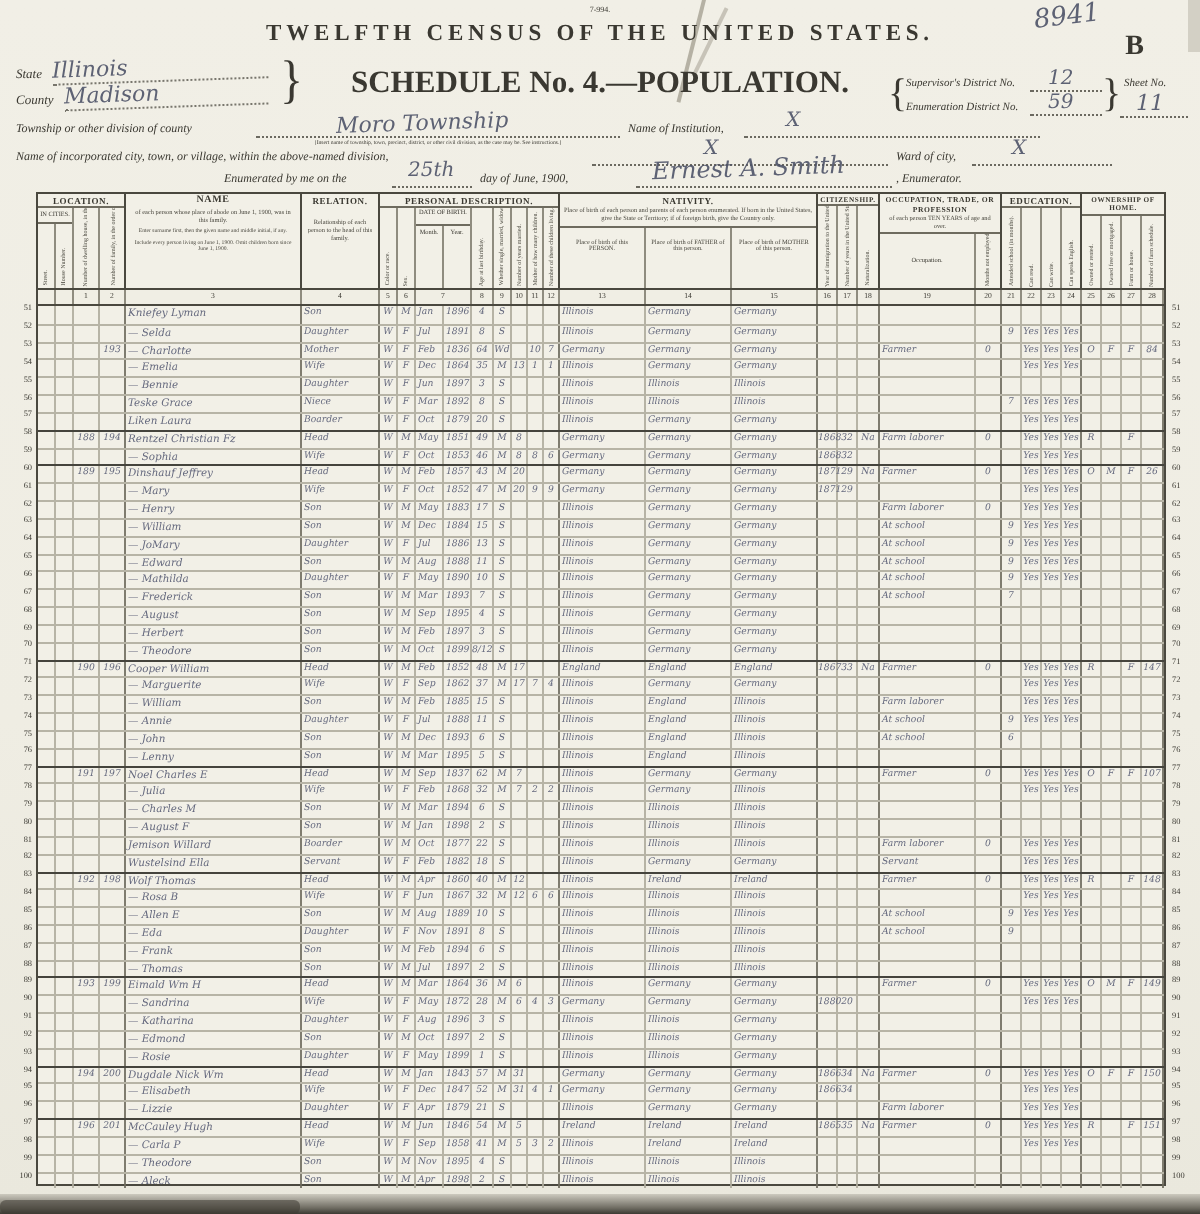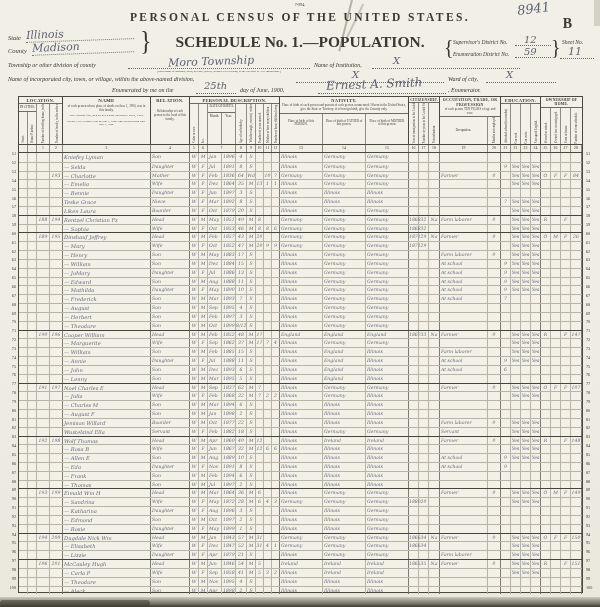--- a/index.html
+++ b/index.html
@@ -60,30 +60,30 @@
 <body>
 
 <div class="page">
 
   <div class="stroke" style="left:345px;top:-4px;width:2px;height:56px;transform:rotate(14deg);"></div>
   <div class="stroke" style="left:354px;top:2px;width:1.5px;height:38px;transform:rotate(26deg);opacity:.7;"></div>
   <div class="stroke" style="left:594px;top:0;width:6px;height:26px;opacity:.5;"></div>
 
   <div class="abs pr ctr" style="left:0;right:0;top:2px;font-size:4px;">7-994.</div>
   <div class="abs hw" style="right:50px;top:1px;font-size:13px;transform:rotate(-7deg);">8941</div>
-  <div class="abs pr ctr" style="left:0;right:0;top:11px;font-size:11.5px;font-weight:bold;letter-spacing:2.4px;">PERSONAL CENSUS OF THE UNITED STATES.</div>
+  <div class="abs pr ctr" style="left:0;right:0;top:11px;font-size:11.5px;font-weight:bold;letter-spacing:2.4px;">TWELFTH CENSUS OF THE UNITED STATES.</div>
   <div class="abs pr" style="right:28px;top:16px;font-size:14px;font-weight:bold;">B</div>
 
   <div class="abs pr it" style="left:8px;top:34px;font-size:6.5px;">State</div>
   <div class="abs hw dot" style="left:26px;top:27px;font-size:11px;width:108px;transform:rotate(-2deg);">Illinois</div>
   <div class="abs pr it" style="left:8px;top:47px;font-size:6.5px;">County</div>
   <div class="abs hw dot" style="left:32px;top:40px;font-size:11px;width:102px;transform:rotate(-2deg);">Madison</div>
   <div class="abs pr" style="left:140px;top:28px;font-size:24px;transform:scaleY(1.1);">}</div>
 
-  <div class="abs pr ctr" style="left:0;right:0;top:33px;font-size:15.5px;font-weight:bold;">SCHEDULE No. 1.—POPULATION.</div>
+  <div class="abs pr ctr" style="left:0;right:0;top:33px;font-size:15.5px;font-weight:bold;">SCHEDULE No. 4.—POPULATION.</div>
 
   <div class="abs pr" style="left:444px;top:36px;font-size:20px;">{</div>
   <div class="abs pr it" style="left:453px;top:39px;font-size:5.5px;">Supervisor's District No.</div>
   <div class="abs dot" style="left:515px;top:45px;width:36px;"></div>
   <div class="abs hw" style="left:524px;top:34px;font-size:10px;">12</div>
   <div class="abs pr it" style="left:453px;top:51px;font-size:5.5px;">Enumeration District No.</div>
   <div class="abs dot" style="left:515px;top:57px;width:36px;"></div>
   <div class="abs hw" style="left:524px;top:46px;font-size:10px;">59</div>
   <div class="abs pr" style="left:551px;top:36px;font-size:20px;">}</div>
   <div class="abs pr it" style="left:562px;top:39px;font-size:5.5px;">Sheet No.</div>

